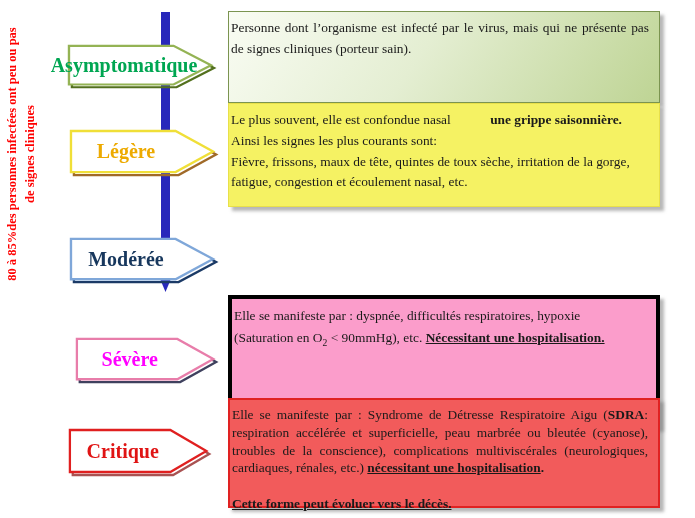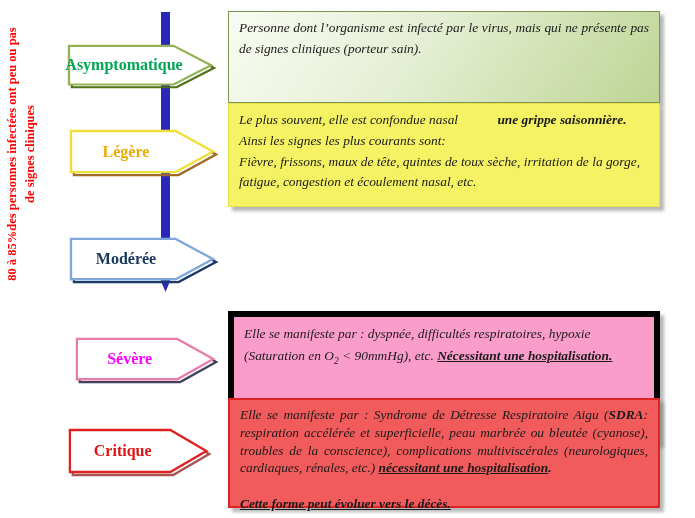--- a/index.html
+++ b/index.html
@@ -23,40 +23,39 @@
   .arrow-shadow{fill:none;stroke-width:2.4;}
   .arrow-body{fill:#ffffff;stroke-width:2.4;}
   .lvl-0 .arrow-body{stroke:#94b354;} .lvl-0 .arrow-shadow{stroke:#53701e;}
   .lvl-1 .arrow-body{stroke:#f0df38;} .lvl-1 .arrow-shadow{stroke:#a06a28;}
   .lvl-2 .arrow-body{stroke:#7fa7d9;} .lvl-2 .arrow-shadow{stroke:#1b3a66;}
   .lvl-3 .arrow-body{stroke:#e87daa;} .lvl-3 .arrow-shadow{stroke:#3f415e;}
   .lvl-4 .arrow-body{stroke:#e02020;} .lvl-4 .arrow-shadow{stroke:#a95252;}
   .level-arrow .lbl{
     position:absolute;left:2%;top:0;width:72%;height:92%;
     display:flex;align-items:center;justify-content:center;
-    font-weight:bold;font-size:16px;
+    font-weight:bold;font-size:20px;
   }
   .la-0{left:67px;top:44px;width:150px;height:46px;}
   .la-1{left:69px;top:129px;width:150px;height:49px;}
   .la-2{left:69px;top:237px;width:150px;height:48px;}
   .la-3{left:75px;top:337px;width:144px;height:48px;}
   .la-4{left:68px;top:428px;width:144px;height:50px;}
   
   .desc-box{
     position:absolute;left:228px;width:432px;box-sizing:border-box;
-    padding:6px 10px 0 10px;font-size:13.4px;line-height:1.55;color:#1a1a1a;
+    padding:6px 10px 0 2px;font-size:13.4px;line-height:1.55;color:#1a1a1a;
     box-shadow:4px 4px 3px rgba(125,125,125,0.55);
-    font-style:italic;
   }
   .box-0{top:11px;height:92px;border:1px solid #7b9450;text-align:justify;
     background:linear-gradient(125deg,#f9fcf3 0%,#e4eed2 45%,#bed494 100%);}
   .box-1{top:103px;height:104px;border:1px solid #e8e04a;text-align:left;background:#f5f263;}
   .box-2{top:207px;height:88px;border:2px solid #38a5c8;text-align:justify;
     background:linear-gradient(160deg,#fdfdff 0%,#eef3f9 35%,#b7cbe5 100%);}
-  .box-3{top:295px;height:133px;border:6px solid #000000;text-align:left;background:#fb9dcb;line-height:1.62;margin-top:16px;}
+  .box-3{top:295px;height:133px;border:4px solid #000000;text-align:left;background:#fb9dcb;line-height:1.62;}
   .box-4{top:398px;height:110px;border:2px solid #e02222;text-align:justify;background:#f25b5b;line-height:1.33;}
 </style>
 </head>
 <body>
 
 <div id="canvas">
 
   <div class="side-note">
     <div class="rot" style="color: rgb(255, 0, 0);">
       <span>80 à 85%des personnes infectées ont peu ou pas</span><br>

